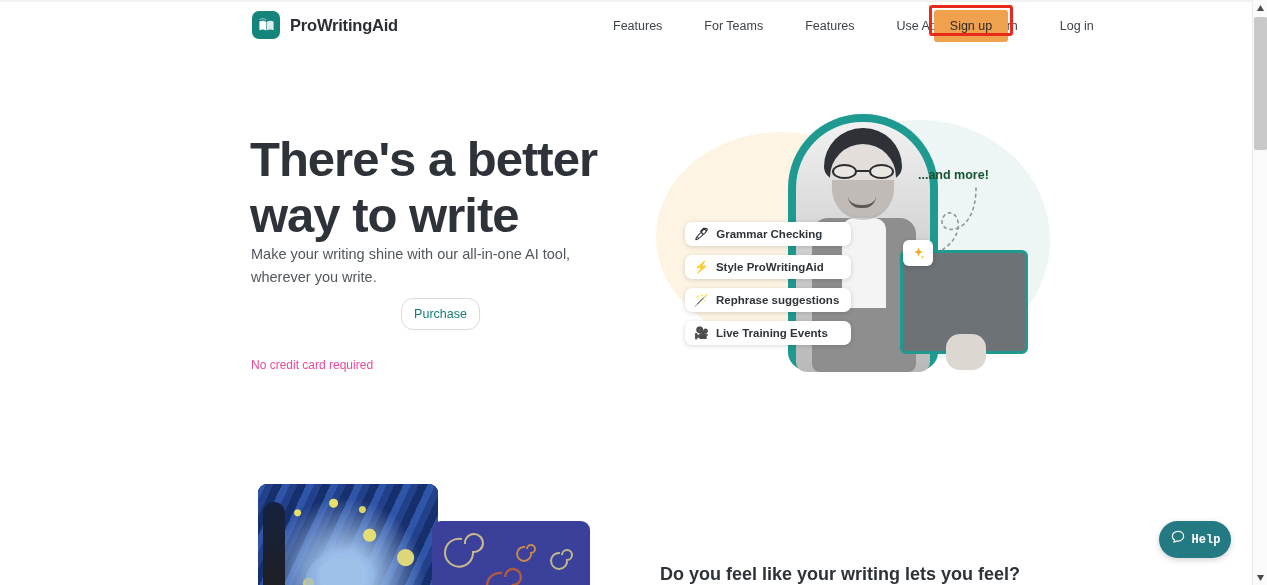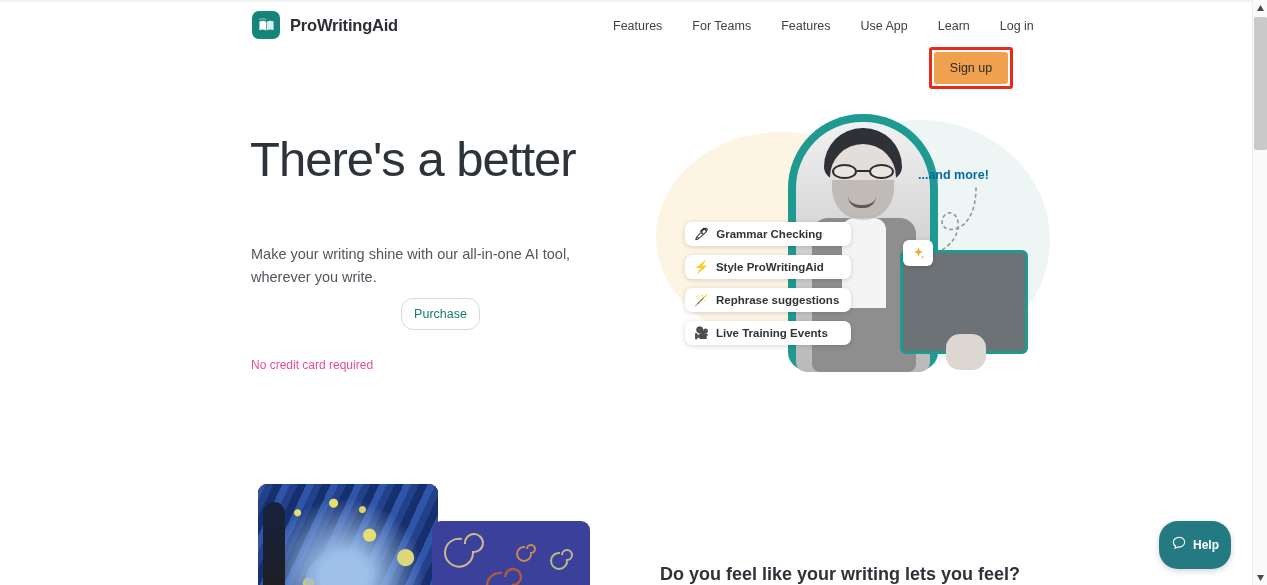--- a/index.html
+++ b/index.html
@@ -55,34 +55,34 @@
     font-size: 16.5px;
     font-weight: bold;
     color: #2b2f33;
     letter-spacing: -0.2px;
   }
 
   .nav {
     position: absolute;
     left: 600px; top: 0;
     height: 48px;
-    display: flex; align-items: center; gap: 4px;
+    display: flex; align-items: center; gap: 16px;
   }
   .nav-link {
     font-size: 12.5px;
     color: #3d4449;
     padding: 6px 13px;
     cursor: pointer;
     white-space: nowrap;
   }
 
   .signup-wrap {
     position: absolute;
     left: 929px; top: 3px;
-    width: 84px; height: 42px; margin-top: 42px;
+    width: 84px; height: 31px;
   }
   .annot-box {
     position: absolute;
     left: 0; top: 0; right: 0; bottom: 0;
     border: 3px solid #e8291c;
     border-radius: 3px;
     pointer-events: none;
   }
   .signup-btn {
     position: absolute;
@@ -97,21 +97,21 @@
     cursor: pointer;
   }
 
   
   .hero-title {
     position: absolute;
     left: 250px; top: 98px;
     width: 400px;
     font-size: 49px;
     line-height: 56px;
-    font-weight: normal;
+    font-weight: bold;
     color: #2d3338;
     letter-spacing: -1px;
   }
   .hero-sub {
     position: absolute;
     left: 251px; top: 228px;
     width: 330px;
     font-size: 14.5px;
     line-height: 23px;
     color: #50575d;
@@ -296,21 +296,21 @@
     display: flex; align-items: center; justify-content: center;
     font-size: 13px;
     z-index: 6;
   }
 
   .andmore {
     position: absolute;
     left: 278px; top: 88px;
     font-size: 12.5px;
     font-weight: bold;
-    color: #0369a1;
+    color: #14532d;
     white-space: nowrap;
     z-index: 6;
   }
   .andmore-arrow {
     position: absolute;
     left: 278px; top: 104px;
     width: 70px; height: 70px;
     z-index: 5;
   }
 
@@ -366,26 +366,27 @@
     font-size: 18px;
     font-weight: bold;
     color: #2d3338;
     white-space: nowrap;
   }
 
   
   .help-widget {
     position: absolute;
     left: 1159px; top: 521px;
-    width: 72px; height: 48px;
+    width: 72px; height: 37px;
     background: #247a82;
     border-radius: 19px;
     display: flex; align-items: center; justify-content: center; gap: 6px;
     cursor: pointer;
     box-shadow: 0 2px 6px rgba(0,0,0,.18);
+    font-family: Liberation Mono, monospace;
   }
   .help-label {
     color: #ffffff;
     font-size: 12px;
     font-weight: bold;
   }
 
   
   #scrollbar {
     position: absolute;
@@ -450,20 +451,21 @@
       </nav>
 
       <div class="signup-wrap">
         <button class="signup-btn">Sign up</button>
         <div class="annot-box"></div>
       </div>
     </div>
 
     <h1 class="hero-title">
       <span>There's a better</span><br>
+      <span>way to write</span>
     </h1>
 
     <p class="hero-sub">Make your writing shine with our all-in-one AI tool, wherever you write.</p>
 
 
     <button class="purchase-btn">Purchase</button>
 
     <div class="nocard">No credit card required</div>
 
     <div id="hero-art">

